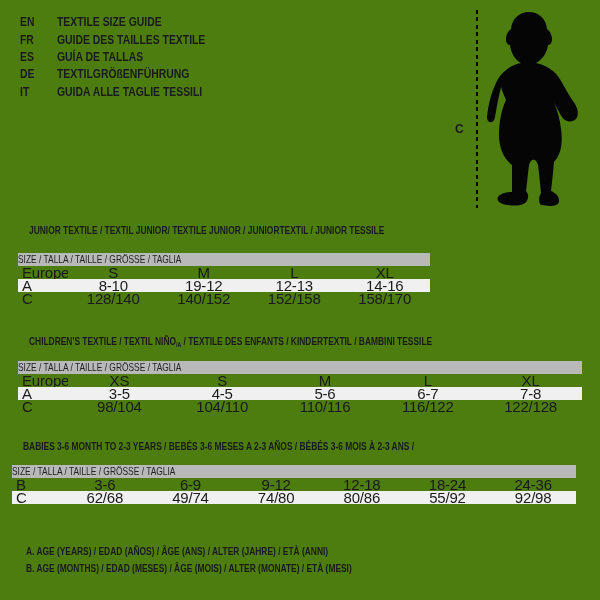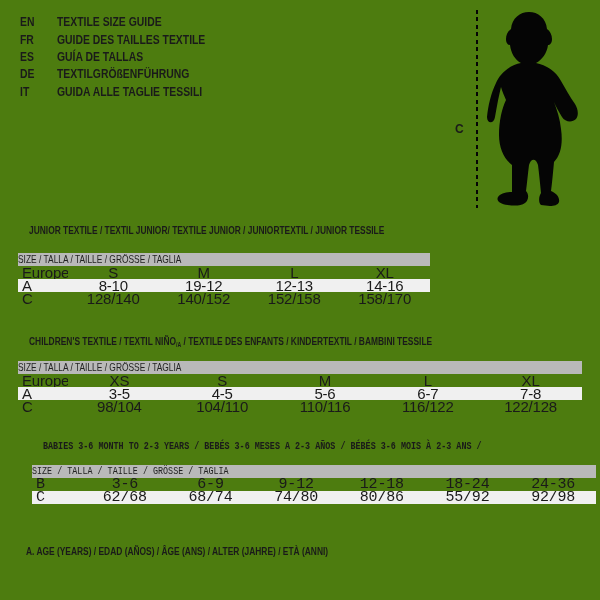--- a/index.html
+++ b/index.html
@@ -25,21 +25,21 @@
   .tbl td{padding:0;height:13px;font-size:15px;line-height:13px;text-align:center;
           letter-spacing:-0.2px;overflow:hidden;}
   .tbl td.lab{text-align:left;padding-left:4px;}
   .tbl tr.band td{height:12px;background:var(--band,#b9b9b9);text-align:left;
                   font-size:10.5px;color:#222;letter-spacing:0;}
   .tbl tr.stripe td{background:var(--stripe,#f0f0f0);}
   .t1{left:18px;top:213px;width:412px;}
   .t1 table{margin-top:17px;}
   .t2{left:18px;top:324px;width:564px;}
   .t2 table{margin-top:14px;}
-  .t3{left:32px;top:428px;width:564px;font-family:Liberation Mono, monospace;}
+  .t3{left:12px;top:428px;width:564px;}
   .t3 h2{height:15px;line-height:15px;}
   .t3 table{margin-top:8px;}
   .sub{font-size:0.62em;vertical-align:-0.25em;}
   col.lc{width:50px;}
 
   
   .notes{position:absolute;left:18px;top:535px;list-style:none;margin:8px;padding:0;}
   .notes li{height:16.6px;line-height:16.6px;font-weight:bold;font-size:10.5px;}
 </style>
 </head>
@@ -187,27 +187,28 @@
         <td>3-6</td>
         <td>6-9</td>
         <td>9-12</td>
         <td>12-18</td>
         <td>18-24</td>
         <td>24-36</td>
       </tr>
       <tr class="stripe">
         <td class="lab">C</td>
         <td>62/68</td>
-        <td>68/74</td>
+        <td>49/74</td>
         <td>74/80</td>
         <td>80/86</td>
         <td>55/92</td>
         <td>92/98</td>
       </tr>
     </tbody>
       </table>
   </section>
 
   <ul class="notes">
     <li><span class="cond">A. AGE (YEARS) / EDAD (AÑOS) / ÂGE (ANS) / ALTER (JAHRE) / ETÀ (ANNI)</span></li>
+    <li><span class="cond">B. AGE (MONTHS) / EDAD (MESES) / ÂGE (MOIS) / ALTER (MONATE) / ETÀ (MESI)</span></li>
   </ul>
 
 </div>
 
 </body></html>

